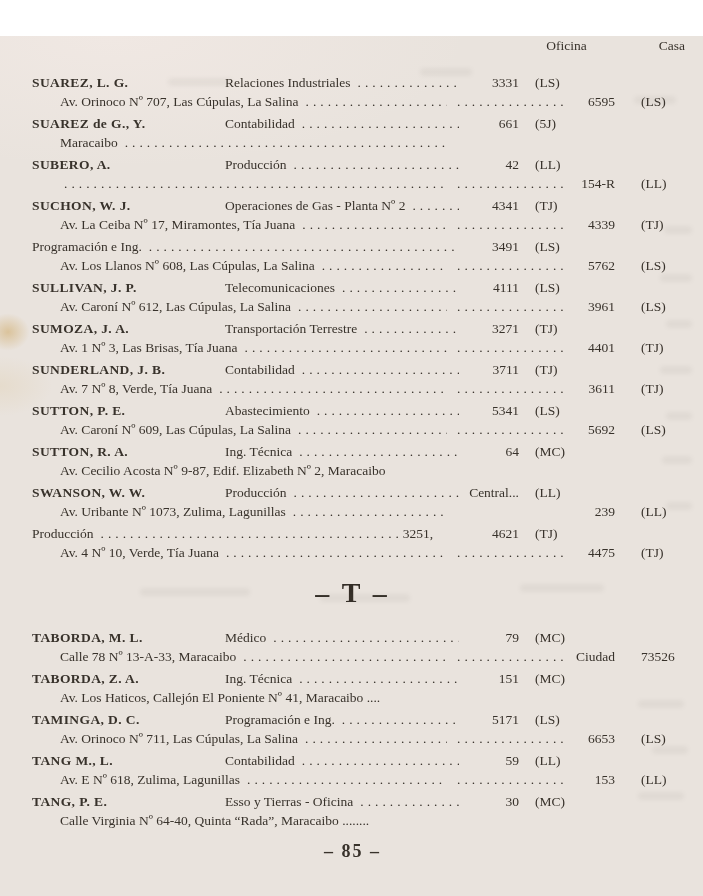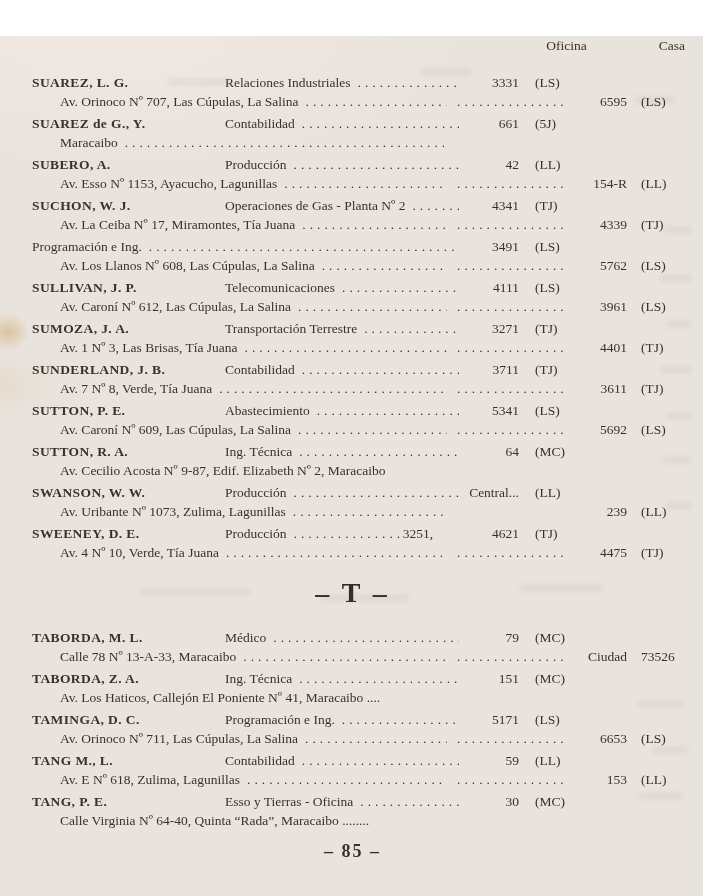--- a/index.html
+++ b/index.html
@@ -69,21 +69,21 @@
     content: "..........................................................................................";
     letter-spacing: 4px;
   }
   .r1 { flex: 0 0 auto; display: flex; align-items: baseline; justify-content: center; }
   .extra { margin-right: 26px; }
   .onum  { min-width: 60px; text-align: right; }
   .ocode { min-width: 60px; box-sizing: border-box; padding-left: 16px; }
 
   .l2 { padding-left: 28px; }
   .addr { flex: 0 0 auto; padding-right: 3px; }
-  .r2 { flex: 0 0 238px; display: flex; align-items: baseline; overflow: hidden; }
+  .r2 { flex: 0 0 238px; display: flex; align-items: baseline; overflow: hidden; gap: 12px; }
   .leader2 { flex: 0 0 106px; margin-left: 8px; padding-left: 2px; }
   .leader2.blank::before { content: ""; }
   .cnum  { flex: 1 1 auto; text-align: right; }
   .ccode { flex: 0 0 58px; box-sizing: border-box; padding-left: 14px; }
 
   .section-letter {
     text-align: center;
     font-size: 28px; font-weight: 700;
     letter-spacing: 3px;
     margin: 14px 12px 18px 0;
@@ -170,21 +170,20 @@
       <span class="name">SUBERO, A.</span>
       <span class="dept">Producción</span>
       <span class="leader"></span>
       <span class="r1">
 
         <span class="onum">42</span>
         <span class="ocode">(LL)</span>
       </span>
     </div>
     <div class="line l2">
-      <span class="addr">Av. Esso Nº 1153, Ayacucho, Lagunillas</span>
       <span class="leader"></span>
       <span class="r2">
         <span class="leader leader2"></span>
         <span class="cnum">154-R</span>
         <span class="ccode">(LL)</span>
       </span>
     </div>
   </div>
 
   <div class="entry">
@@ -352,21 +351,20 @@
       <span class="r2">
         <span class="leader leader2 blank"></span>
         <span class="cnum">239</span>
         <span class="ccode">(LL)</span>
       </span>
     </div>
   </div>
 
   <div class="entry">
     <div class="line l1">
-      <span class="name">SWEENEY, D. E.</span>
       <span class="dept">Producción</span>
       <span class="leader"></span>
       <span class="r1">
         <span class="extra">3251,</span>
         <span class="onum">4621</span>
         <span class="ocode">(TJ)</span>
       </span>
     </div>
     <div class="line l2">
       <span class="addr">Av. 4 Nº 10, Verde, Tía Juana</span>

